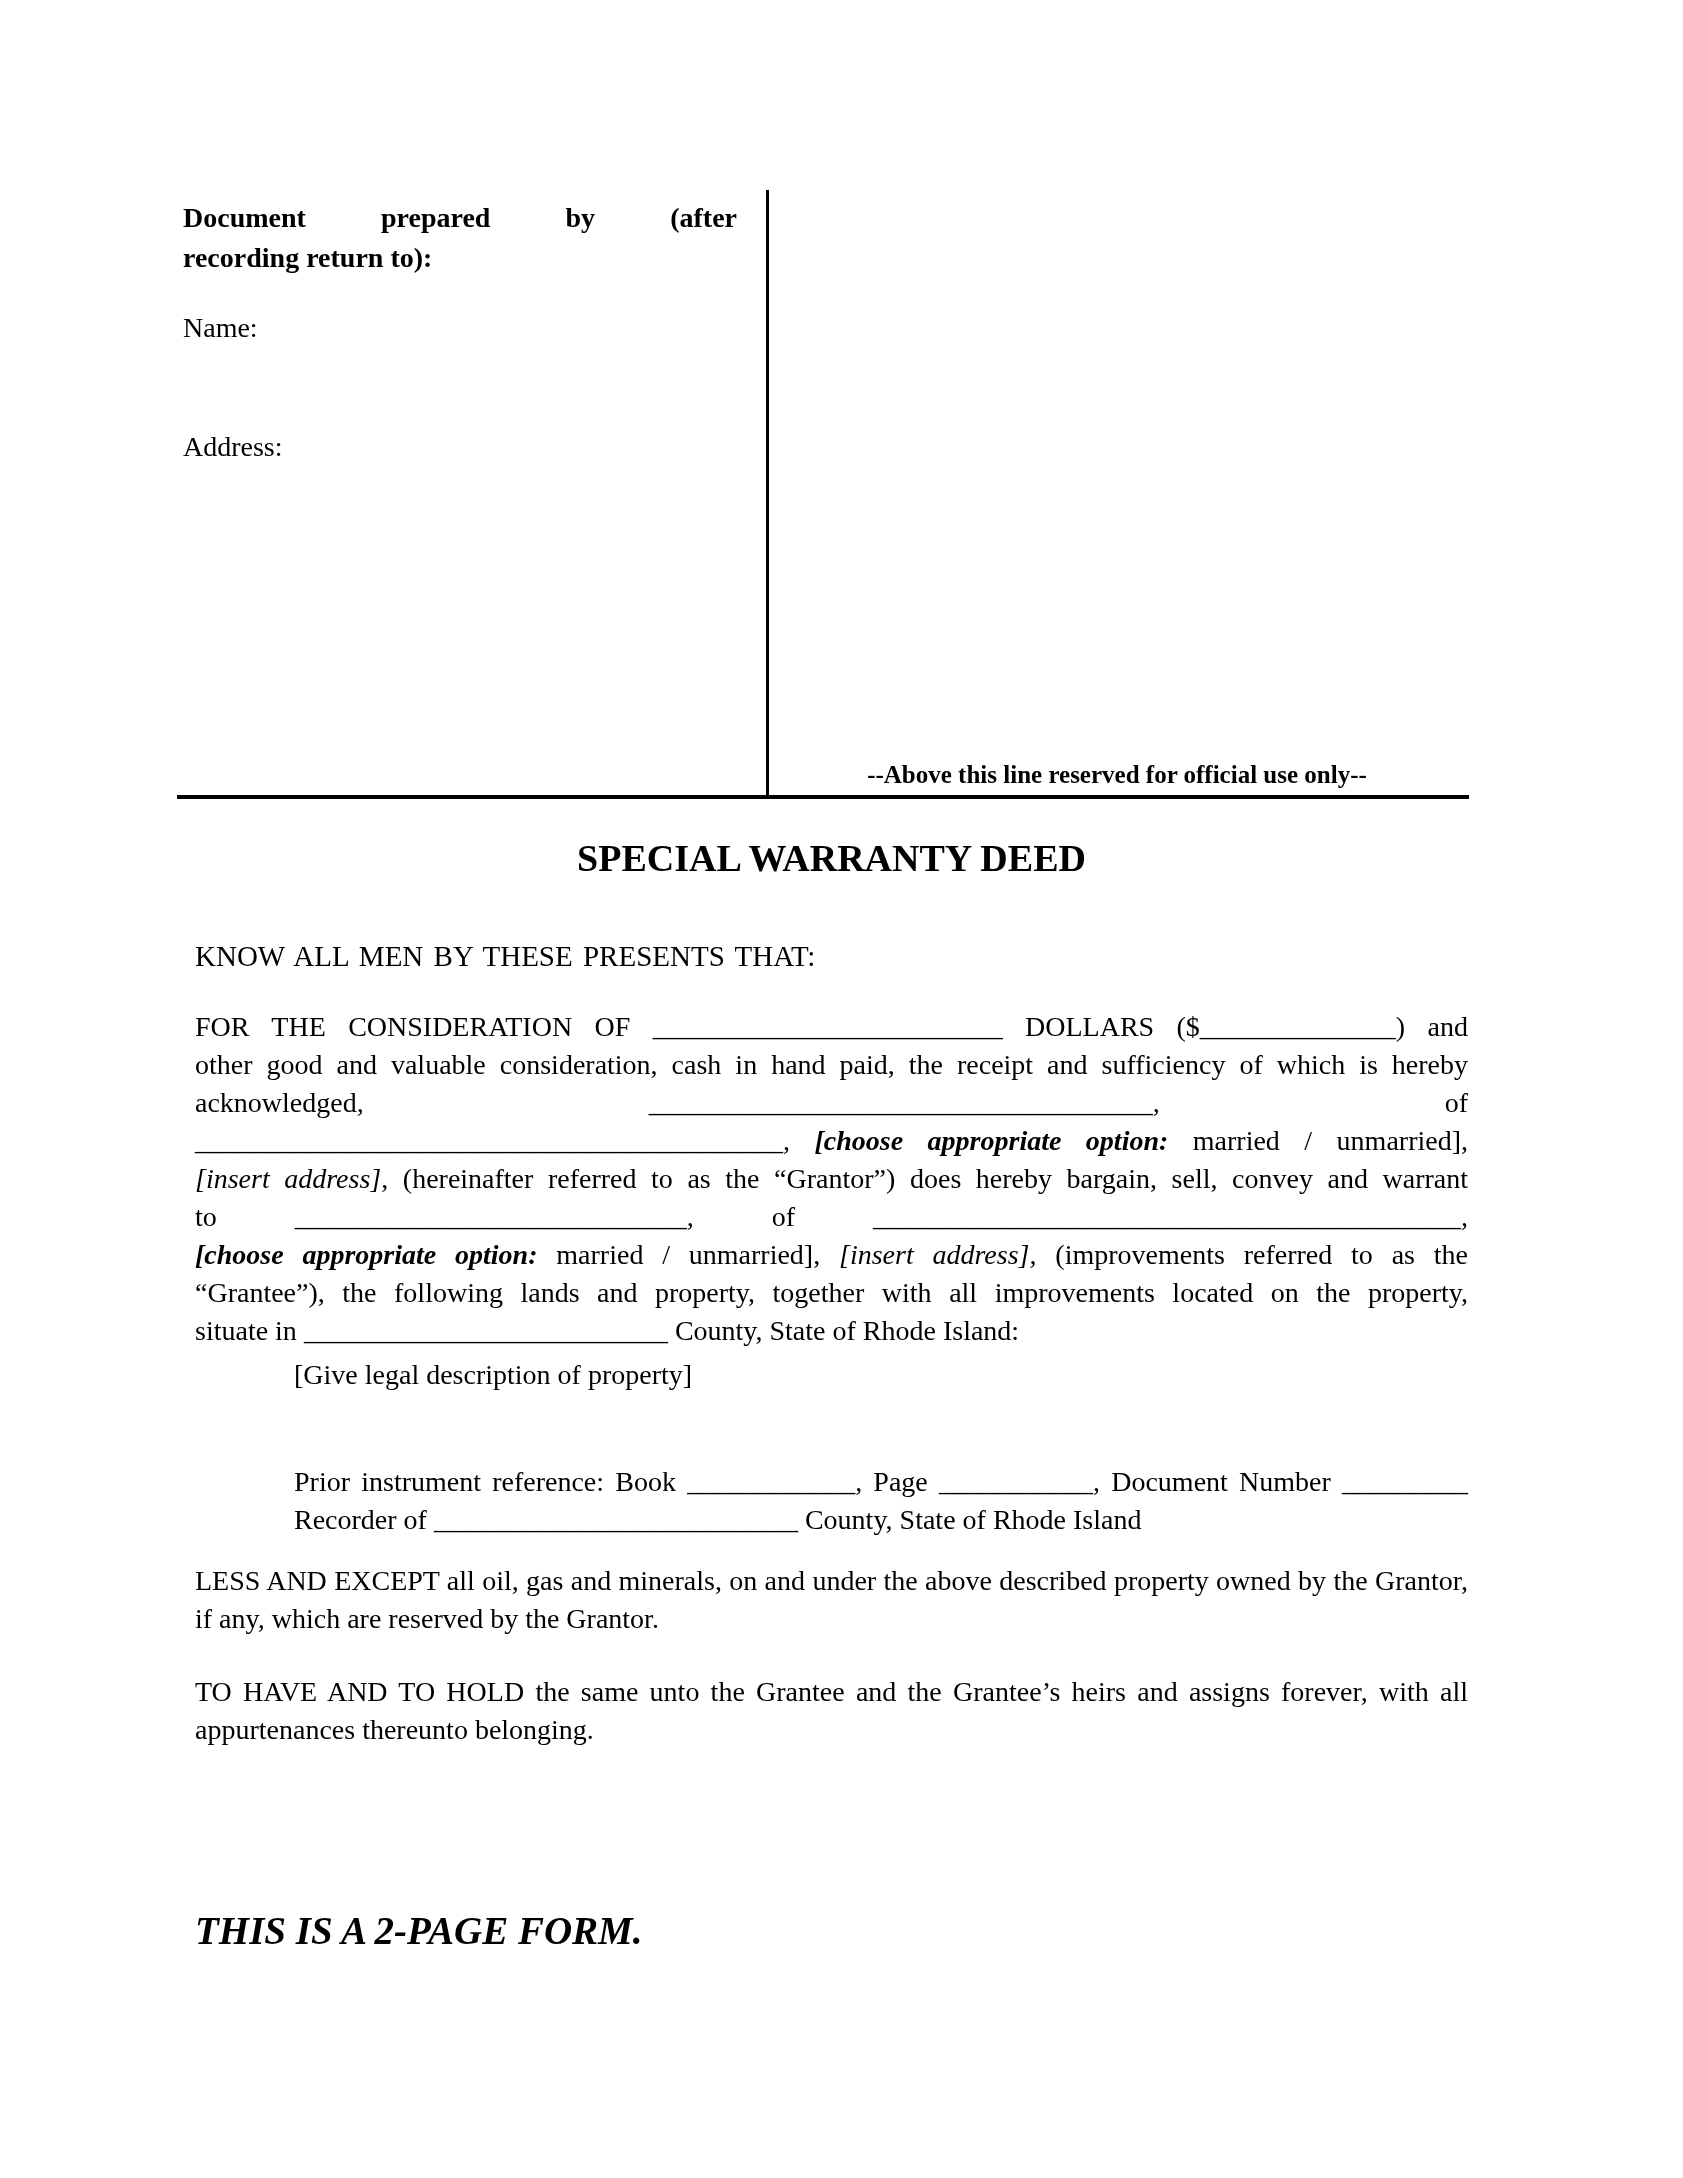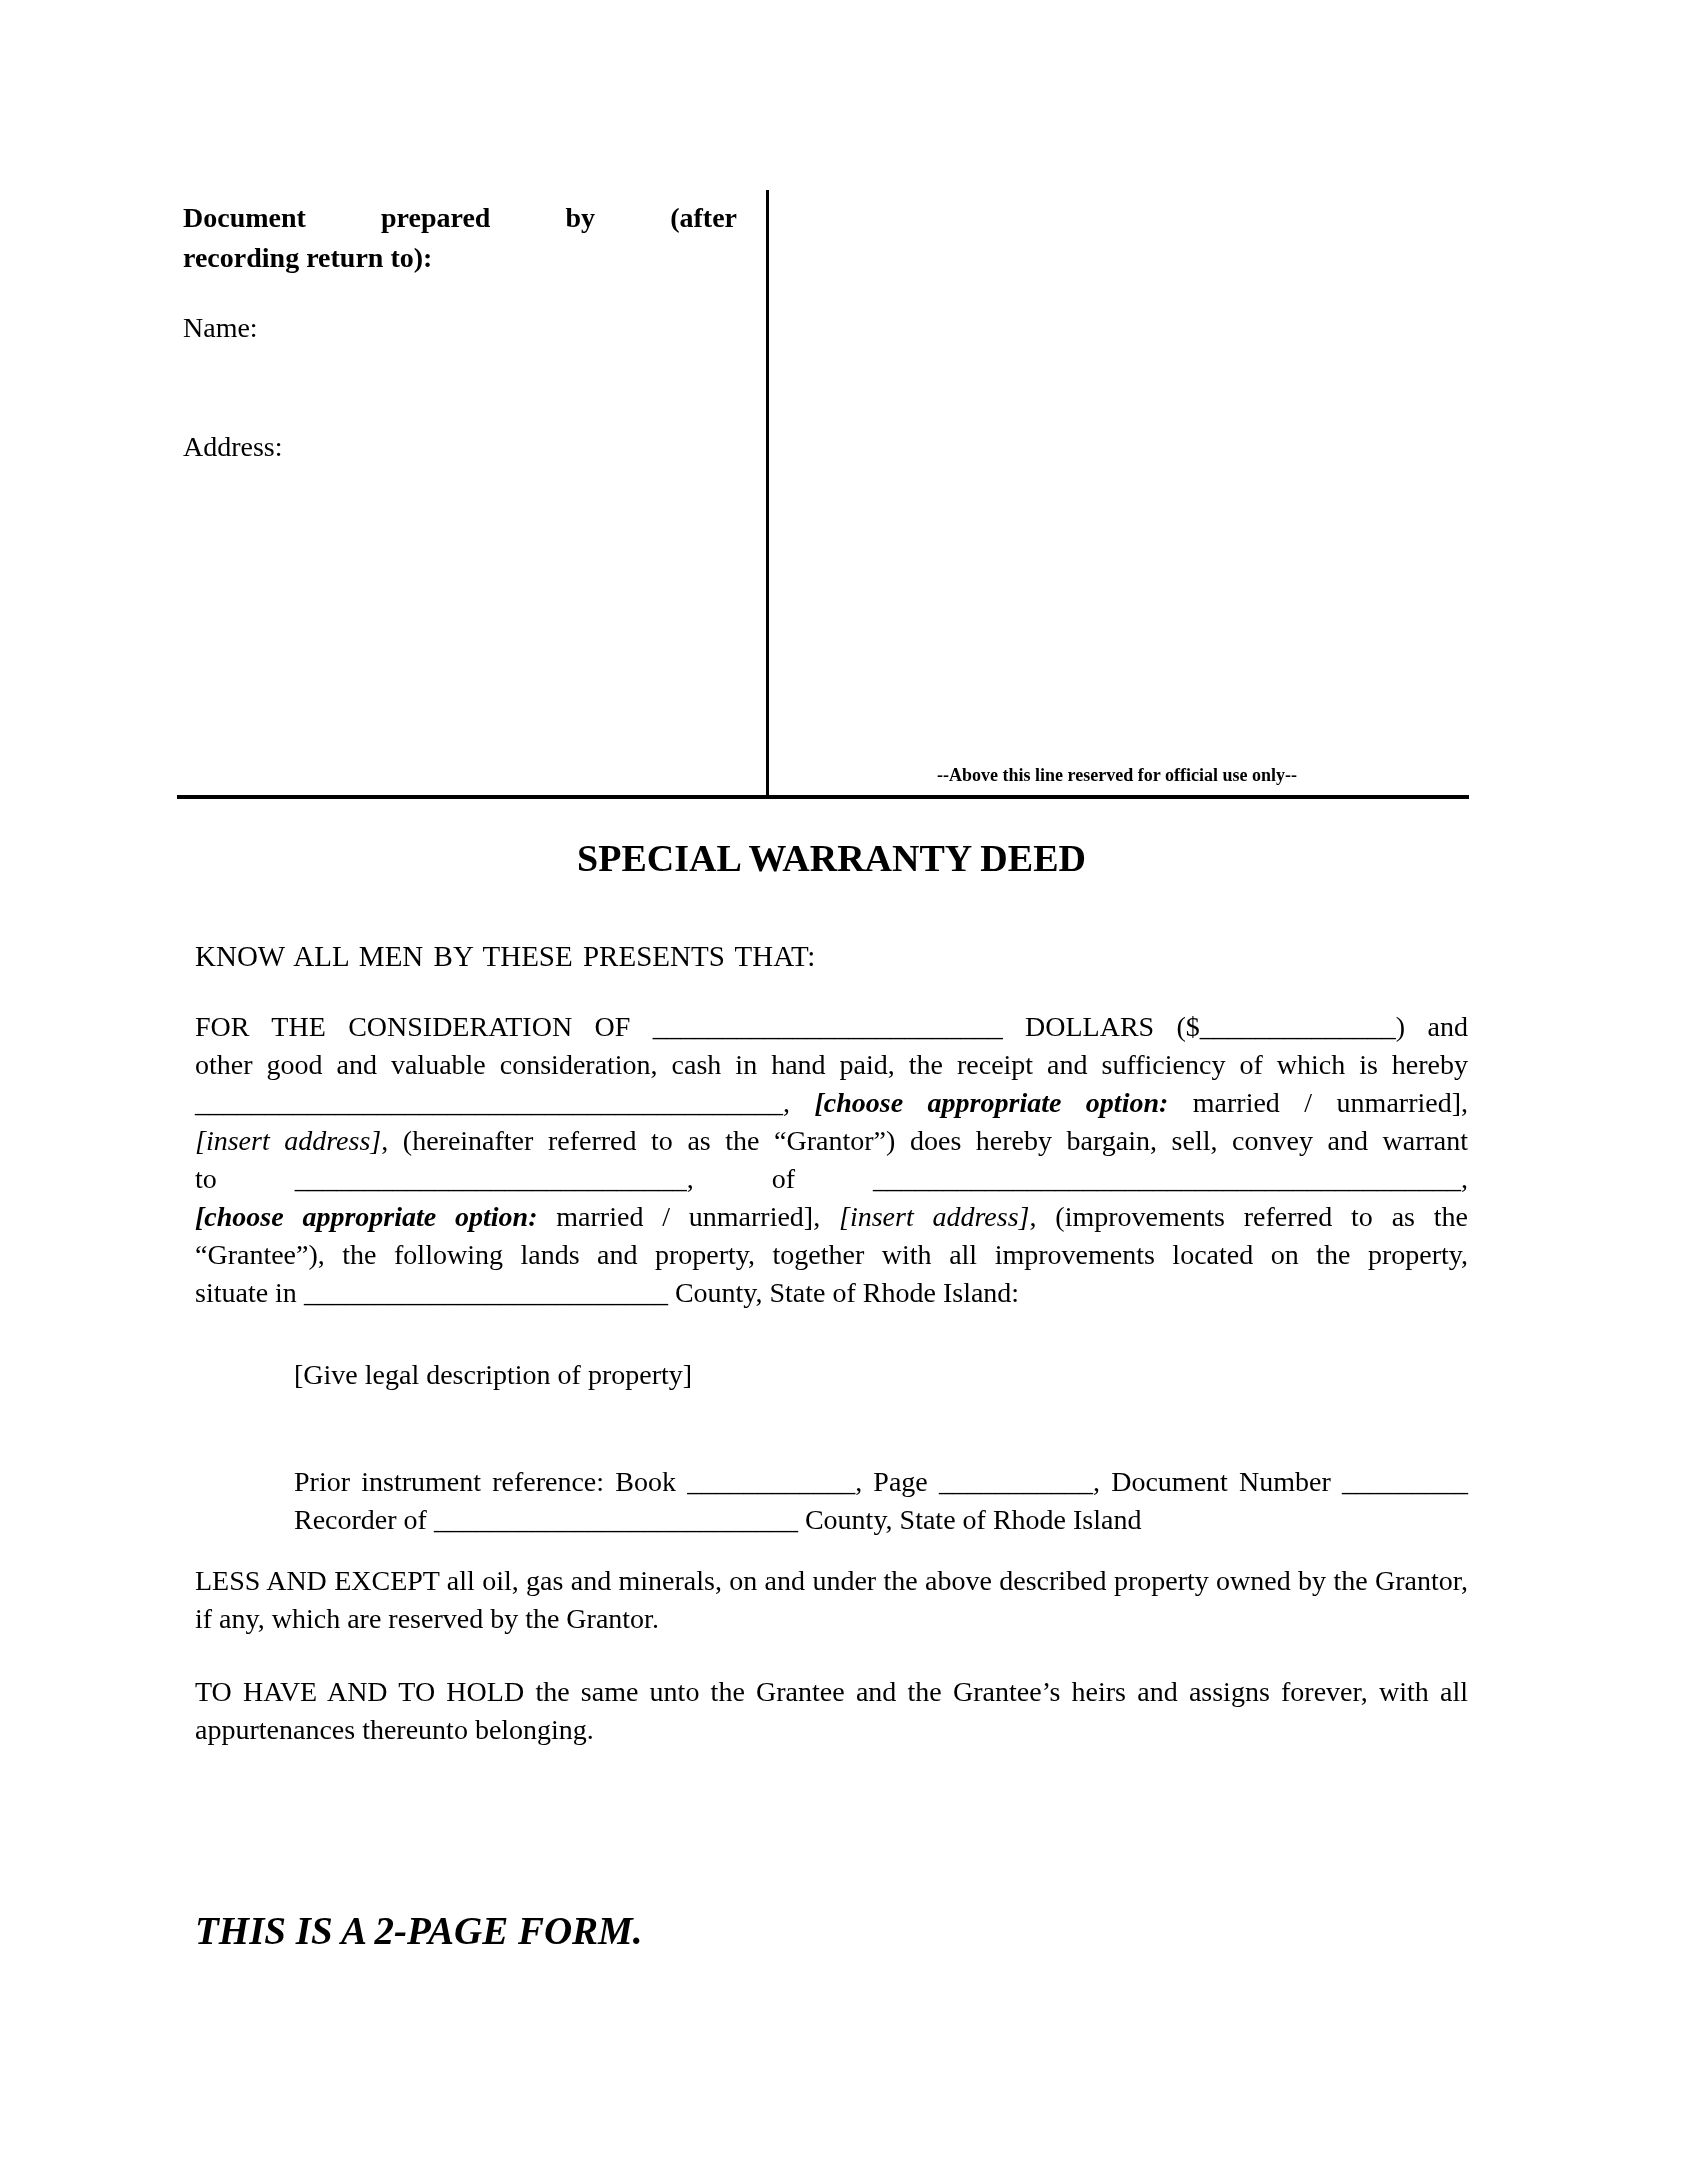--- a/index.html
+++ b/index.html
@@ -23,21 +23,21 @@
   .header-box{left:183px;top:198px;width:554px;}
   .hb-title{font-weight:bold;line-height:40px;}
   .hb-line1{text-align:justify;text-align-last:justify;}
   .hb-name{position:absolute;left:0;top:111px;}
   .hb-address{position:absolute;left:0;top:230px;}
 
   .vline{left:766px;top:190px;width:3px;height:607px;background:#000;}
   .hline{left:177px;top:795px;width:1292px;height:4px;background:#000;}
   .official-note{
     left:766px;top:758px;width:702px;
-    text-align:center;font-weight:bold;font-size:18px;line-height:34px;
+    text-align:center;font-weight:bold;font-size:25px;line-height:34px;
   }
 
   
   .main{position:absolute;left:195px;top:0;width:1273px;height:1876px;}
   .doc-title{position:absolute;top:834px;left:0;width:100%;
     text-align:center;font-weight:bold;font-size:38px;line-height:48px;}
   .presents{position:absolute;top:937px;left:0;width:100%;
     font-size:29px;word-spacing:3px;}
   .para1{position:absolute;top:1008px;left:0;width:100%;}
   .line{width:100%;}
@@ -68,20 +68,21 @@
 
   <div class="main">
 
     <div class="doc-title">SPECIAL WARRANTY DEED</div>
 
     <div class="presents">KNOW ALL MEN BY THESE PRESENTS THAT:</div>
 
     <div class="para1">
       <div class="line jl"><span>FOR THE CONSIDERATION OF </span><span>_________________________</span><span> DOLLARS ($</span><span>______________</span><span>) and</span></div>
       <div class="line jl"><span>other good and valuable consideration, cash in hand paid, the receipt and sufficiency of which is hereby</span></div>
+      <div class="line jl"><span>acknowledged, </span><span>____________________________________</span><span>, of</span></div>
       <div class="line jl"><span>__________________________________________</span><span>, </span><span class="bi">[choose appropriate option:</span><span> married / unmarried],</span></div>
       <div class="line jl"><span class="i">[insert address]</span><span>, (hereinafter referred to as the “Grantor”) does hereby bargain, sell, convey and warrant</span></div>
       <div class="line jl"><span>to </span><span>____________________________</span><span>, of </span><span>__________________________________________</span><span>,</span></div>
       <div class="line jl"><span class="bi">[choose appropriate option:</span><span> married / unmarried], </span><span class="i">[insert address]</span><span>, (improvements referred to as the</span></div>
       <div class="line jl"><span>“Grantee”), the following lands and property, together with all improvements located on the property,</span></div>
       <div class="line"><span>situate in </span><span>__________________________</span><span> County, State of Rhode Island:</span></div>
     </div>
 
     <div class="legal-desc">[Give legal description of property]</div>
 

